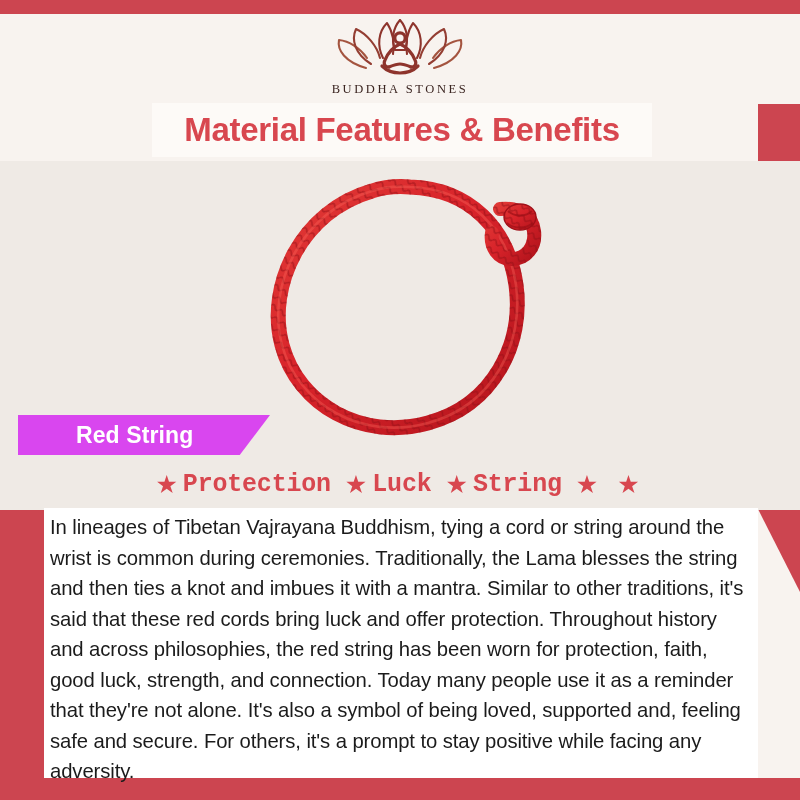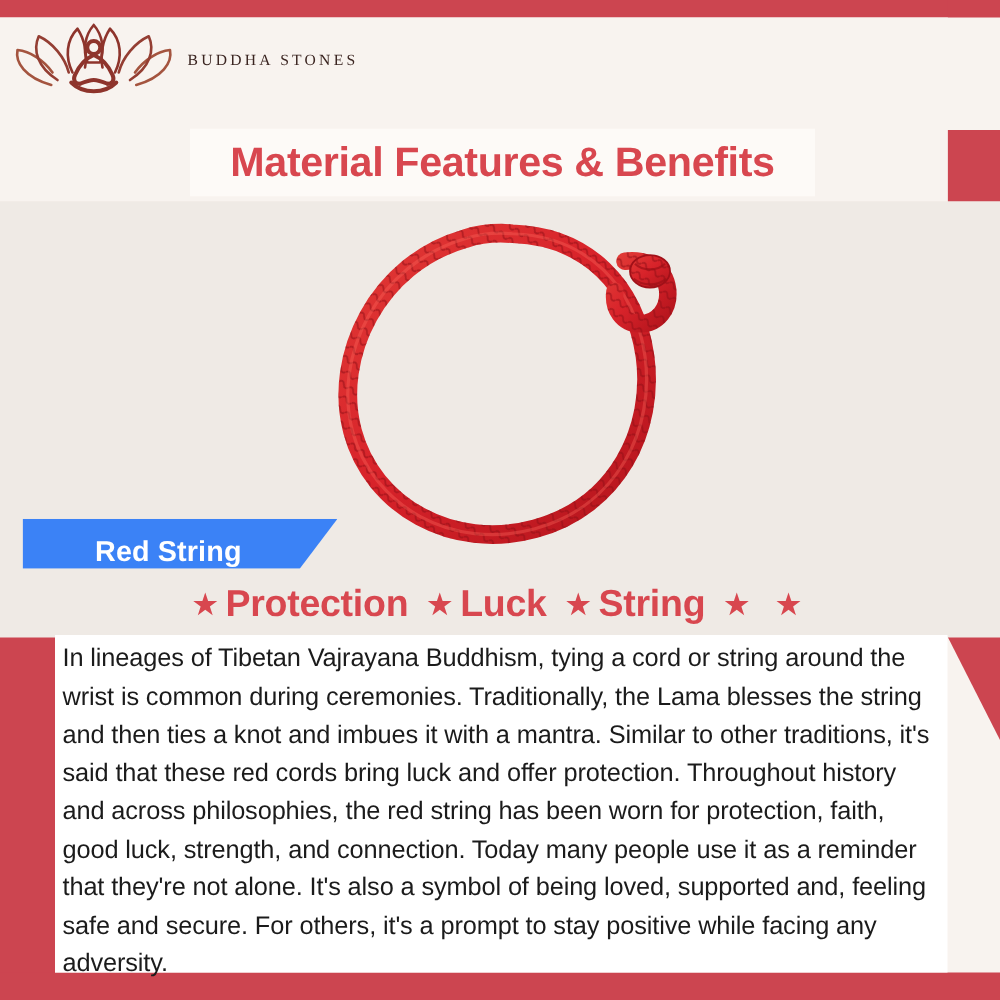--- a/index.html
+++ b/index.html
@@ -53,21 +53,21 @@
     position: absolute;
     left: 0; top: 14px;
     width: 800px; height: 90px;
     background: #f8f3ef;
   }
   .logo-wrap {
     position: absolute;
     left: 0; top: 0;
     width: 800px;
     display: flex;
-    flex-direction: row;
+    flex-direction: column;
     align-items: center;
   }
   .logo-mark { display:block; }
   .logo-text {
     margin-top: 2px;
     font-family: "Liberation Serif", serif;
     font-size: 12.5px;
     letter-spacing: 2.6px;
     color: #3a2420;
     font-weight: 400;
@@ -103,24 +103,24 @@
   .bracelet {
     position: absolute;
     left: 232px; top: 12px;
   }
 
   
   .ribbon {
     position: absolute;
     left: 18px; top: 415px;
     width: 252px; height: 40px;
-    background: #3b82f6;
+    background: #d946ef;
     clip-path: polygon(0 0, 100% 0, 88% 100%, 0 100%);
     display: flex;
-    align-items: flex-end;
+    align-items: center;
   }
   .ribbon-text {
     margin-left: 58px;
     color: #ffffff;
     font-family: "Liberation Sans Narrow", "Liberation Sans", sans-serif;
     font-size: 23px;
     font-weight: bold;
     letter-spacing: 0.1px;
   }
 
@@ -140,22 +140,22 @@
     margin: 0 7px;
   }
   .benefit .star {
     color: #d8474f;
     font-size: 25px;
     line-height: 1;
     margin-right: 5px;
   }
   .benefit .blabel {
     color: #d8474f;
-    font-family: Liberation Sans, sans-serif;
-    font-size: 30px;
+    font-family: Liberation Mono, monospace;
+    font-size: 25px;
     font-weight: bold;
     white-space: nowrap;
     letter-spacing: -0.2px;
   }
 
   
   .desc-panel {
     position: absolute;
     left: 44px; top: 508px;
     width: 714px; height: 270px;

